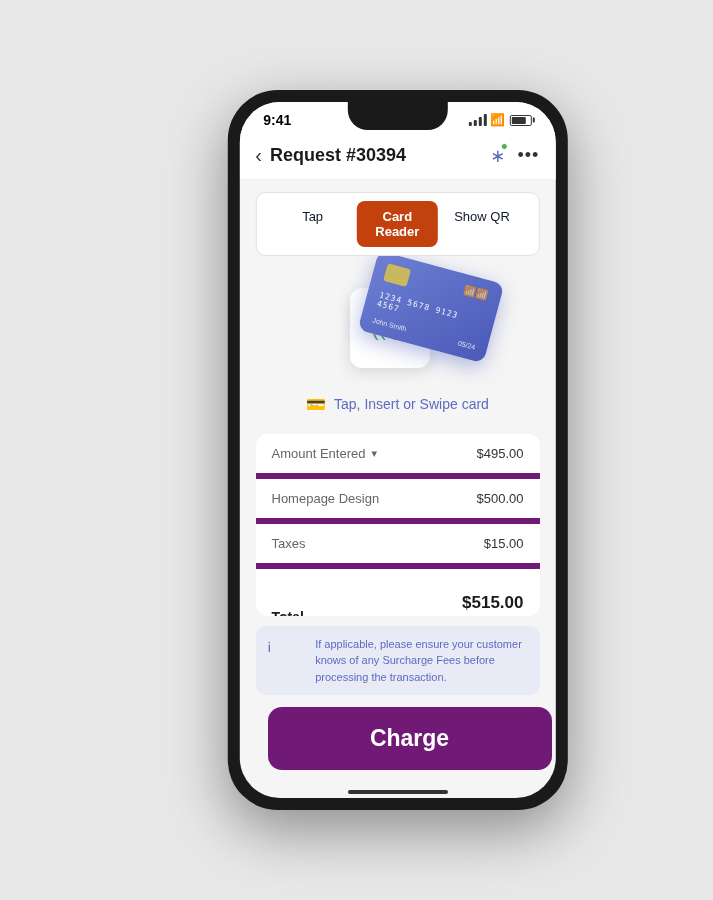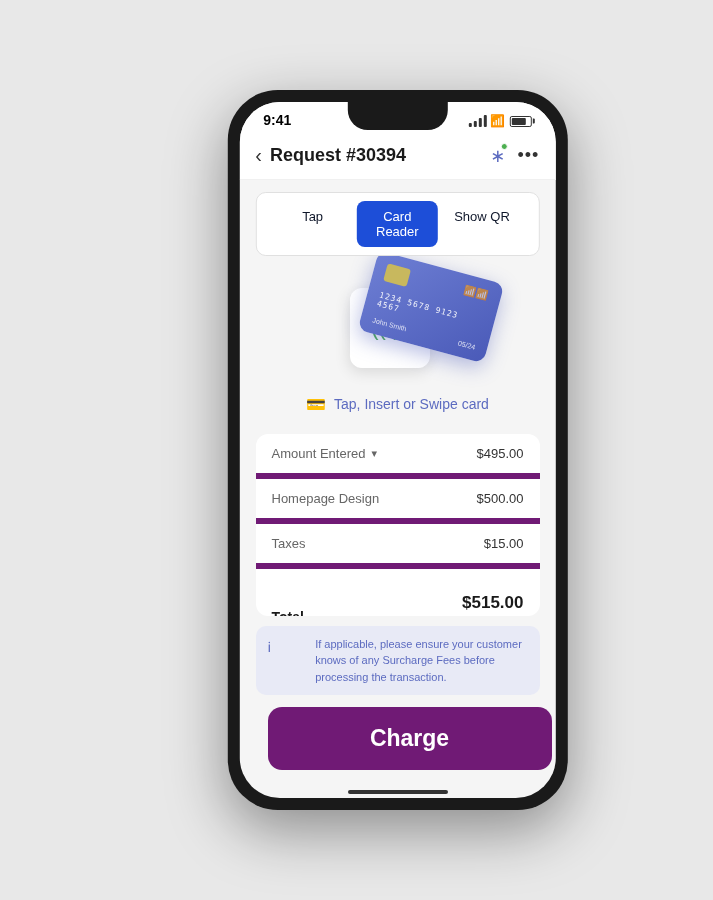--- a/index.html
+++ b/index.html
@@ -43,21 +43,21 @@
       overflow: hidden;
       display: flex;
       flex-direction: column;
     }
 
     
     .status-bar {
       background: white;
       display: flex;
       justify-content: space-between;
-      align-items: flex-end;
+      align-items: center;
       padding: 10px 24px 4px;
       font-size: 13px;
       font-weight: 600;
     }
 
     .status-time {
       font-weight: 700;
       font-size: 14px;
     }
 
@@ -200,23 +200,23 @@
       text-align: center;
       padding: 8px 4px;
       border-radius: 8px;
       font-size: 13px;
       font-weight: 400;
       color: #0f172a;
       cursor: pointer;
     }
 
     .tab.active {
-      background: #1d4ed8;
+      background: #c2410c;
       color: white;
-      font-weight: 400;
+      font-weight: 700;
     }
 
     
     .card-illustration {
       display: flex;
       justify-content: center;
       align-items: center;
       padding: 20px 0 10px;
       position: relative;
       height: 140px;

